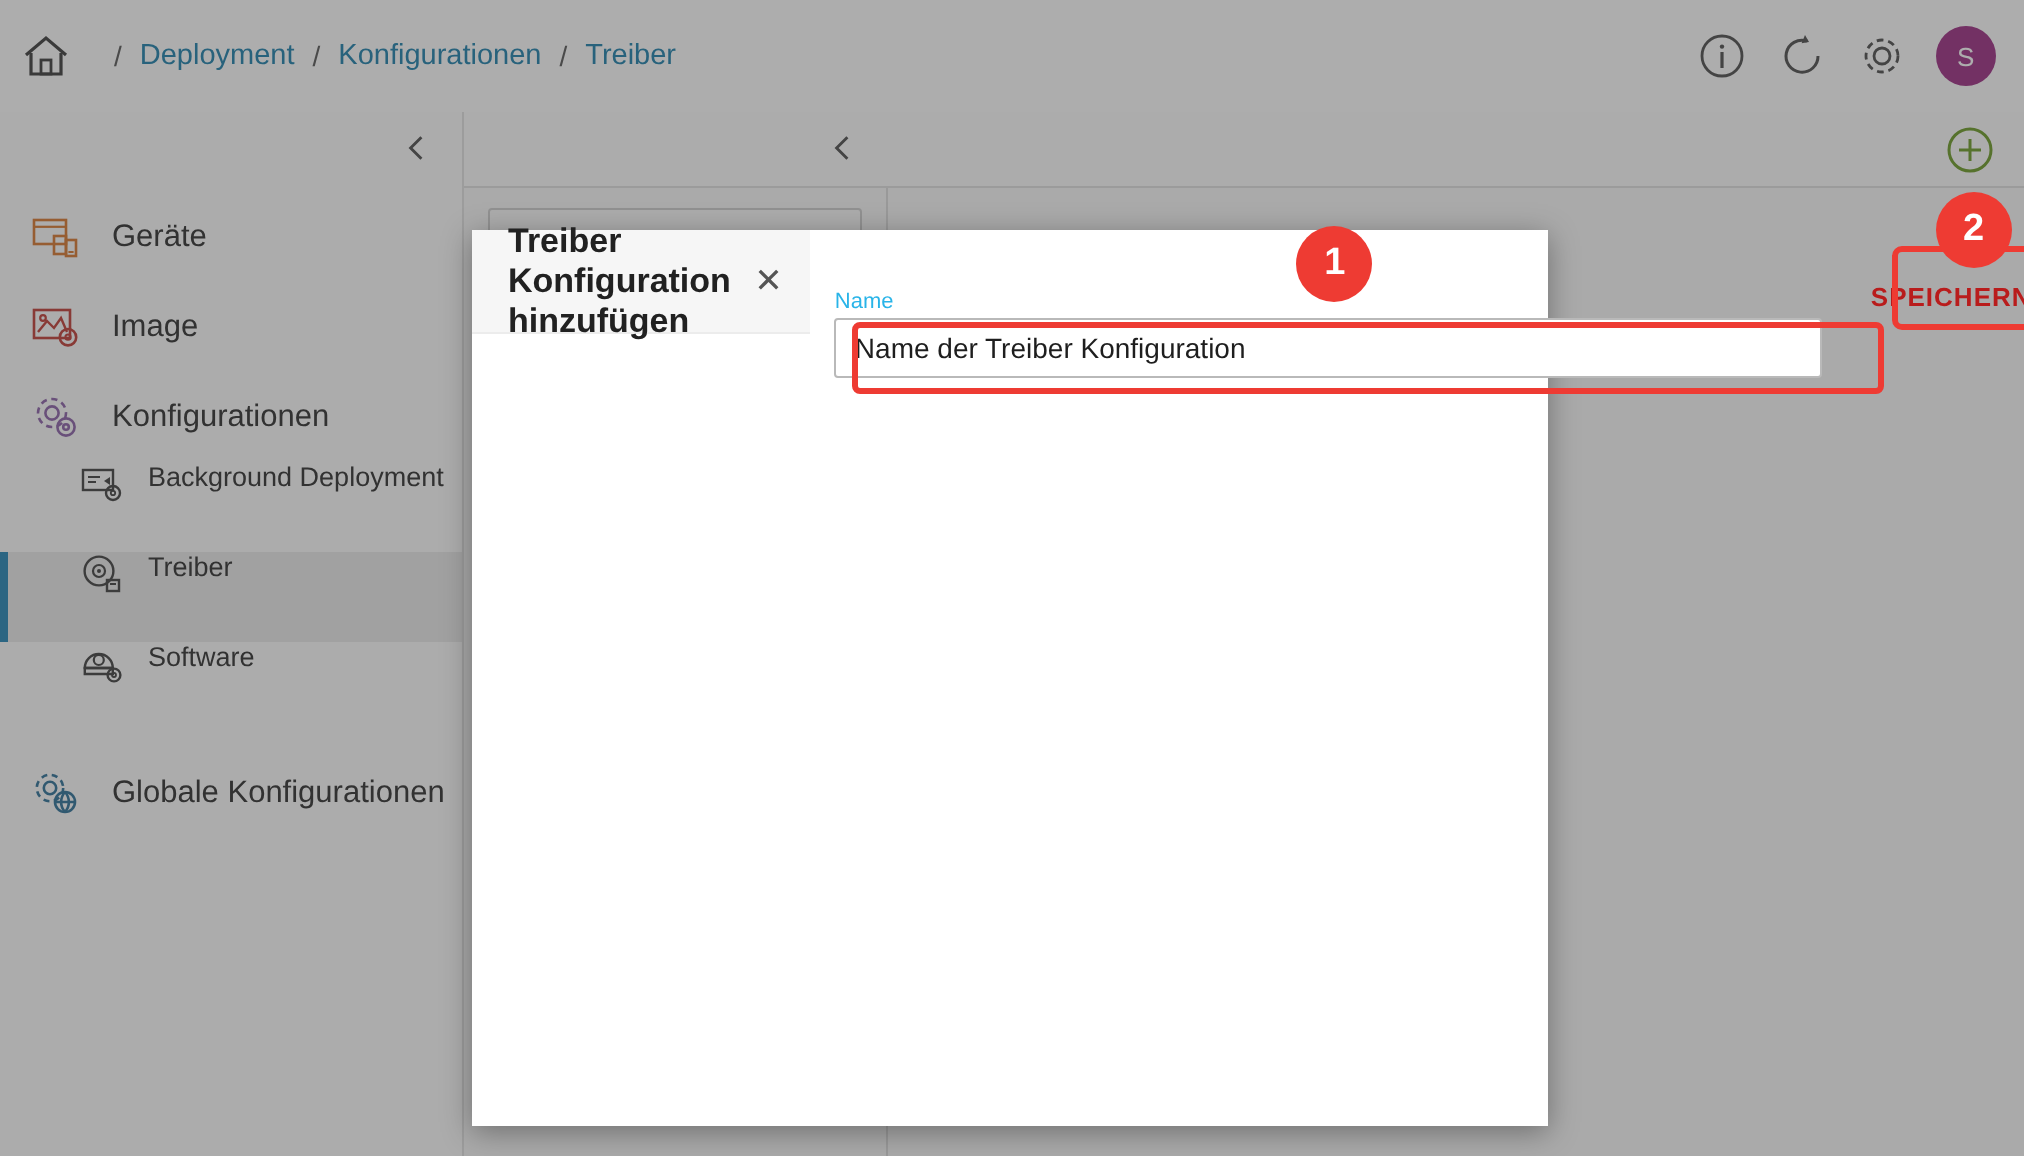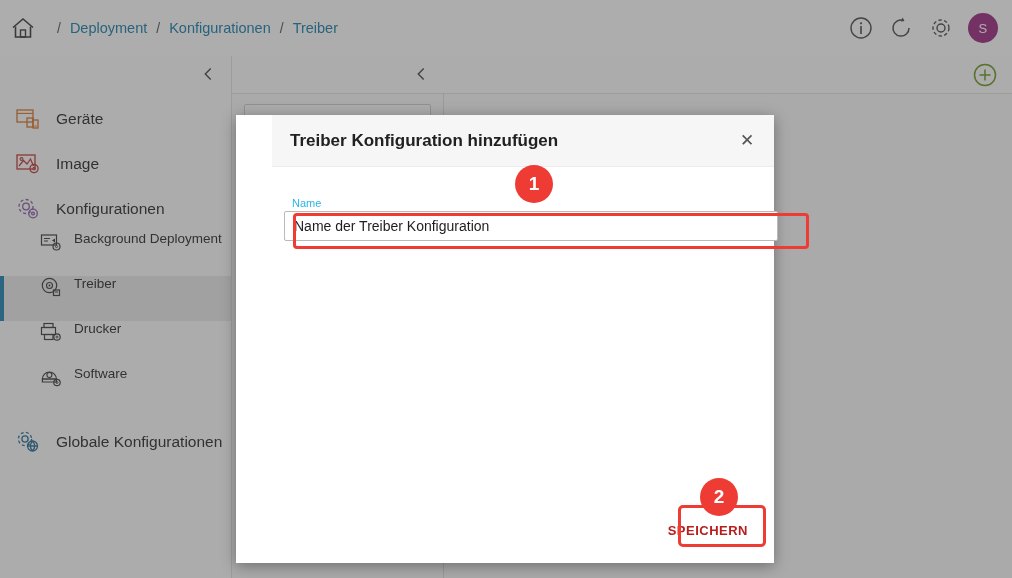--- a/index.html
+++ b/index.html
@@ -99,38 +99,38 @@
     z-index: 10;
   }
 
   
   .modal {
     position: absolute; left: 236px; top: 115px;
     width: 538px; height: 448px;
     background: #ffffff;
     z-index: 20;
     box-shadow: 0 3px 14px rgba(0,0,0,0.35);
-    display: flex; flex-direction: column; padding-left: 36px;
+    display: flex; flex-direction: row;
   }
   .modal-head {
     height: 52px; background: #f6f6f6;
     border-bottom: 1px solid #ececec;
     display: flex; align-items: center;
     padding: 0 14px 0 18px;
   }
   .modal-title { font-size: 17px; font-weight: bold; color: #212121; flex: 1 1 auto; }
   .modal-close {
     font-size: 17px; color: #555; cursor: pointer;
     width: 26px; height: 26px; display: flex;
     align-items: center; justify-content: center;
   }
   .modal-body { flex: 1 1 auto; position: relative; padding: 30px 12px 0 12px; }
   .field { position: relative; }
   .field-label {
-    font-size: 11px; color: #29b4e8; margin-left: 8px; margin-bottom: 2px;
+    font-size: 11px; color: #29b4e8; margin-left: 0; margin-bottom: 2px;
     display: block;
   }
   .field-input {
     width: 494px; height: 30px;
     border: 1px solid #b9b9b9; border-radius: 2px;
     background: #fff; font-size: 14px; color: #1e1e1e;
     padding: 0 9px;
     font-family: "Liberation Sans", sans-serif;
   }
   .field-input::placeholder { color: #1e1e1e; }
@@ -289,32 +289,20 @@
           <circle cx="9.5" cy="9.5" r="7.2" fill="none" stroke="#3d3d3d" stroke-width="1.2"></circle>
           <circle cx="9.5" cy="9.5" r="3" fill="none" stroke="#3d3d3d" stroke-width="1.1"></circle>
           <circle cx="9.5" cy="9.5" r="1" fill="#3d3d3d"></circle>
           <rect x="13.5" y="14" width="6" height="5.5" fill="none" stroke="#3d3d3d" stroke-width="1.2"></rect>
           <path d="M15 16h3" stroke="#3d3d3d" stroke-width="1"></path>
         </svg>
       </span>
       <span class="lbl">Treiber</span>
     </div>
 
-    <div class="sb-sub">
-      <span class="ico">
-        <svg viewBox="0 0 22 22" width="22" height="22">
-          <rect x="4" y="2.5" width="9" height="4" fill="none" stroke="#3d3d3d" stroke-width="1.2"></rect>
-          <rect x="1.5" y="6.5" width="14" height="7" fill="none" stroke="#3d3d3d" stroke-width="1.2"></rect>
-          <rect x="4.5" y="13.5" width="8.5" height="5" fill="none" stroke="#3d3d3d" stroke-width="1.2"></rect>
-          <circle cx="17" cy="16" r="3.2" fill="none" stroke="#3d3d3d" stroke-width="1.2"></circle>
-          <circle cx="17" cy="16" r="1" fill="none" stroke="#3d3d3d" stroke-width=".9"></circle>
-        </svg>
-      </span>
-      <span class="lbl">Drucker</span>
-    </div>
 
     <div class="sb-sub">
       <span class="ico">
         <svg viewBox="0 0 22 22" width="22" height="22">
           <path d="M2.4 13 A7 7 0 1 1 16.4 13 Z" fill="none" stroke="#3d3d3d" stroke-width="1.2"></path>
           <path d="M2.4 13 h14 v3 h-14 z" fill="none" stroke="#3d3d3d" stroke-width="1.2"></path>
           <circle cx="9.4" cy="9" r="2.5" fill="none" stroke="#3d3d3d" stroke-width="1.1"></circle>
           <circle cx="17" cy="16.5" r="3.2" fill="none" stroke="#3d3d3d" stroke-width="1.2"></circle>
           <circle cx="17" cy="16.5" r="1" fill="none" stroke="#3d3d3d" stroke-width=".9"></circle>
         </svg>

